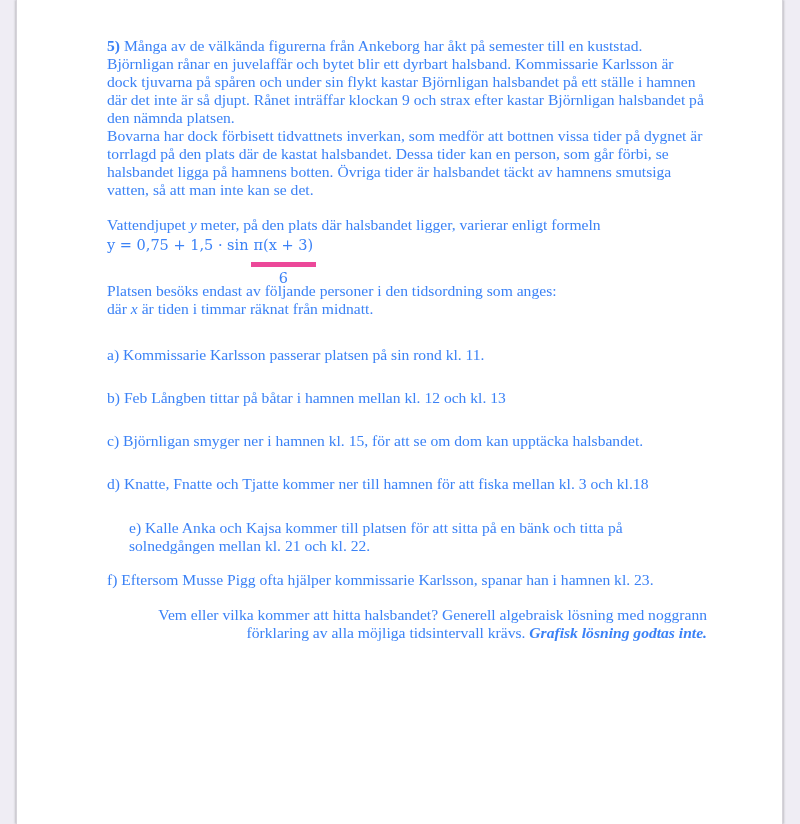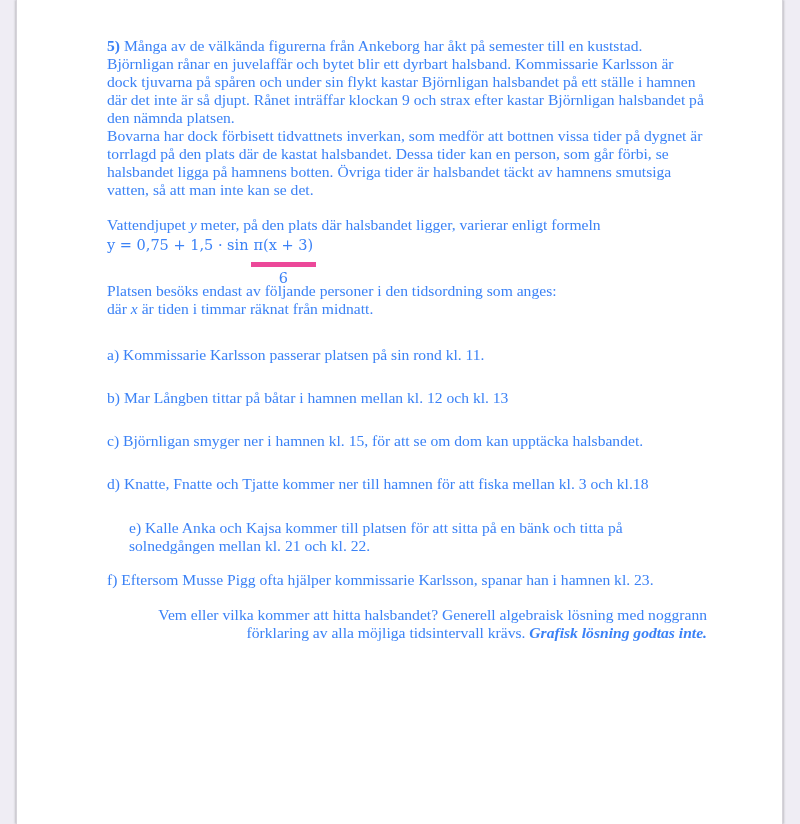--- a/index.html
+++ b/index.html
@@ -88,21 +88,21 @@
         <span class="num">π(x + 3)</span>
         <span class="den">6</span>
       </span>
     </div>
 
     <p>Platsen besöks endast av följande personer i den tidsordning som anges:</p>
 
     <p><span>där </span><i>x</i><span> är tiden i timmar räknat från midnatt.</span></p>
 
     <p class="item first">a) Kommissarie Karlsson passerar platsen på sin rond kl. 11.</p>
-    <p class="item">b) Mar Långben tittar på båtar i hamnen mellan kl. 12 och kl. 13</p>
+    <p class="item">b) Feb Långben tittar på båtar i hamnen mellan kl. 12 och kl. 13</p>
     <p class="item">c) Björnligan smyger ner i hamnen kl. 15, för att se om dom kan upptäcka halsbandet.</p>
     <p class="item">d) Knatte, Fnatte och Tjatte kommer ner till hamnen för att fiska mellan kl. 3 och kl.18</p>
     <p class="item-e">e) Kalle Anka och Kajsa kommer till platsen för att sitta på en bänk och titta på solnedgången mellan kl. 21 och kl. 22.</p>
     <p class="item-f">f) Eftersom Musse Pigg ofta hjälper kommissarie Karlsson, spanar han i hamnen kl. 23.</p>
 
     <p class="closing"><span>Vem eller vilka kommer att hitta halsbandet? Generell algebraisk lösning med noggrann förklaring av alla möjliga tidsintervall krävs. </span><span class="bi">Grafisk lösning godtas inte.</span></p>
 
   </div>
 </div>
 

